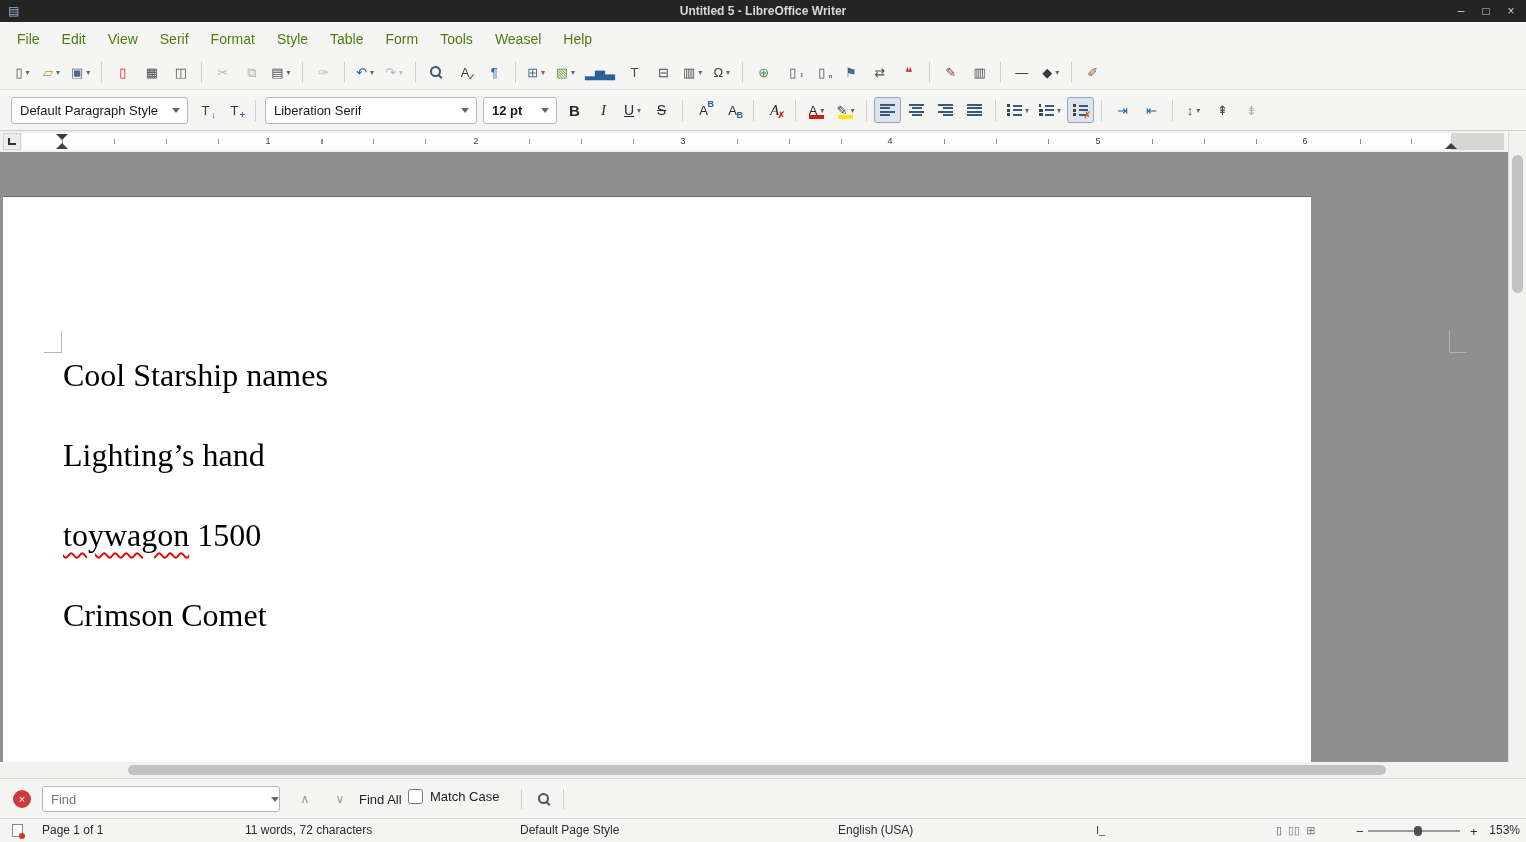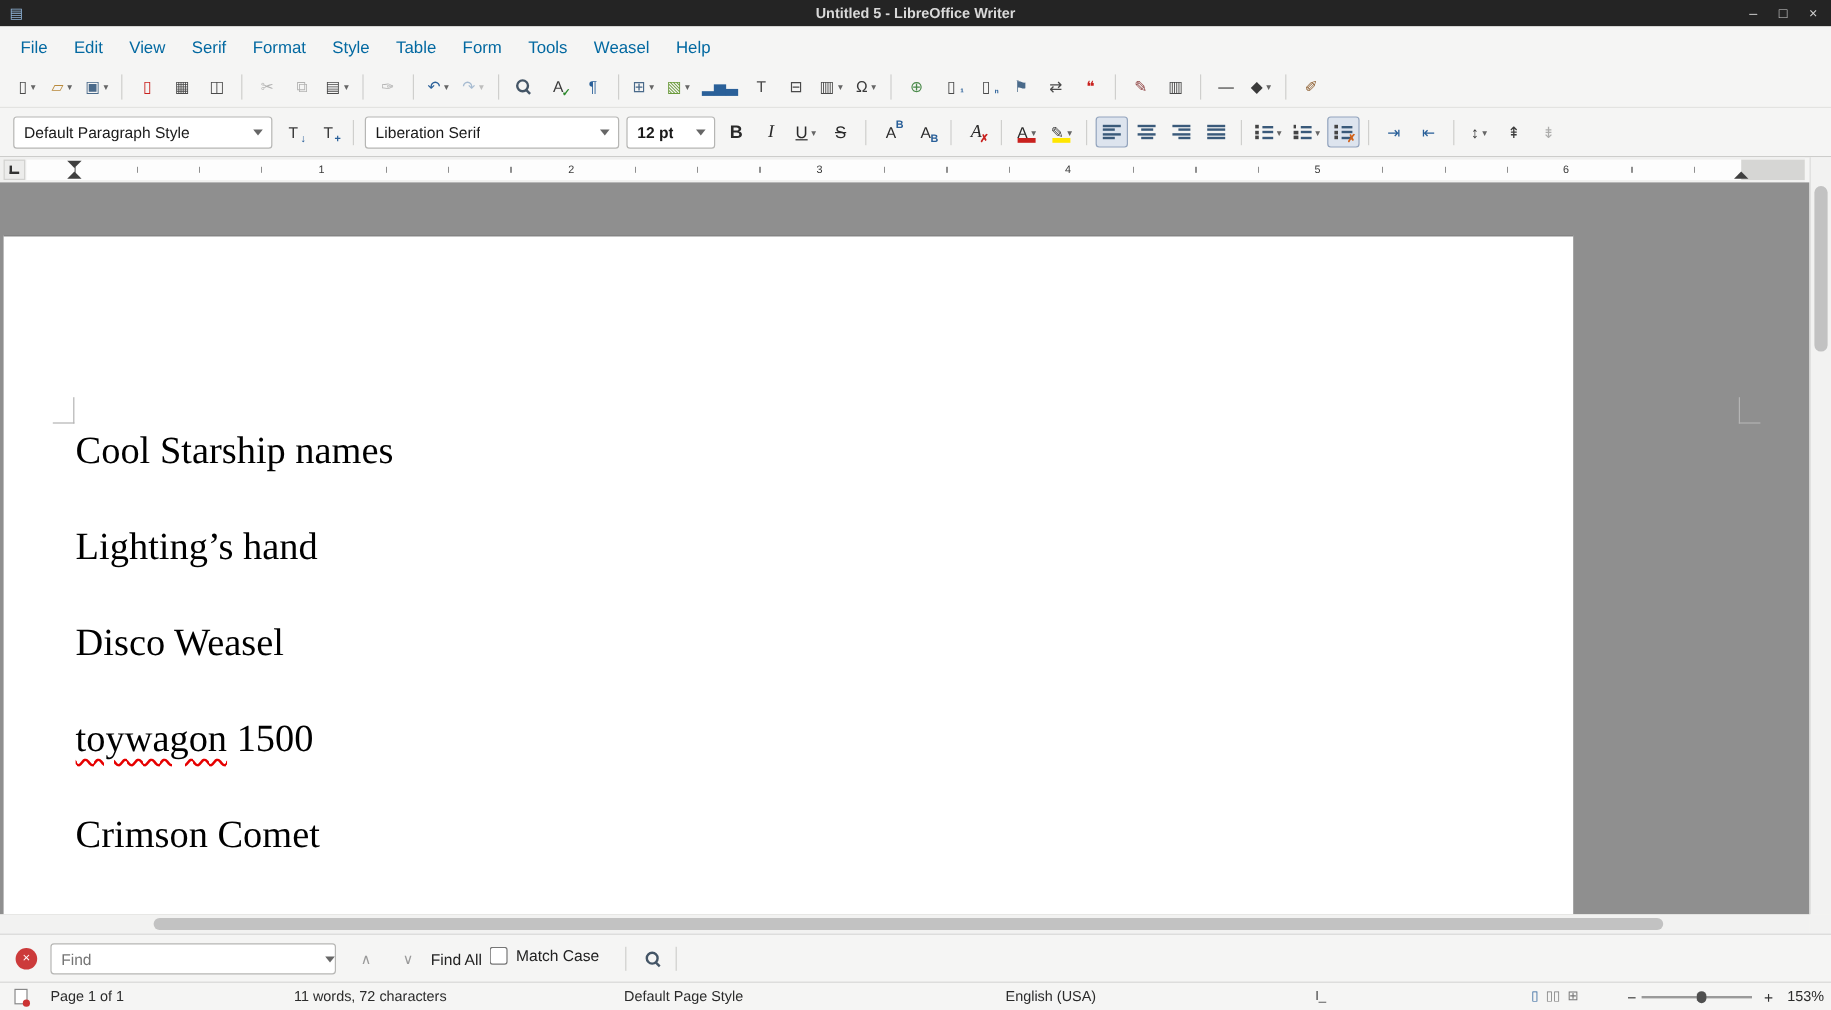--- a/index.html
+++ b/index.html
@@ -12,21 +12,21 @@
   .tb-title { position:absolute; left:0; right:0; top:0; line-height:22px; text-align:center;
               font-size:12px; font-weight:bold; color:#d9d9d9; }
   .app-icon { position:absolute; left:8px; top:4px; font-size:12px; line-height:14px; color:#8fb4d8; }
   .win-controls { position:absolute; right:8px; top:0; height:22px; display:flex; gap:11px;
                   align-items:center; font-size:12px; color:#cfcfcf; }
   .win-btn { width:14px; text-align:center; background:none; border:0; color:inherit; font-size:12px; padding:0; }
 
   
   .menubar { position:absolute; top:22px; left:0; right:0; height:33px; display:flex;
              align-items:center; padding-left:6px; background:#f5f5f4; }
-  .menu-item { padding:6px 11px; background:none; border:0; font-family:inherit; font-size:14px; color:#0369a1; }
+  .menu-item { padding:6px 11px; background:none; border:0; font-family:inherit; font-size:14px; color:#4d7c0f; }
 
   
   .toolbar { position:absolute; left:0; right:0; display:flex; align-items:center;
              background:#f5f5f4; padding-left:8px; }
   #toolbar-standard   { top:55px; height:35px; border-bottom:1px solid #e3e3e1; }
   #toolbar-formatting { top:90px; height:41px; border-bottom:1px solid #cdcdcb; }
 
   .tb-btn { position:relative; display:inline-flex; align-items:center; justify-content:center;
             min-width:27px; height:26px; margin:0 1px; background:transparent;
             border:1px solid transparent; border-radius:3px; font-size:13px; padding:0 3px;
@@ -43,21 +43,21 @@
   .g-bold { font-weight:800; font-size:15px; }
   .g-italic { font-style:italic; font-family:"Liberation Serif", serif; font-size:15px; }
   .g-underline { text-decoration:underline; font-size:14px; }
   .g-strike { text-decoration:line-through; font-size:14px; }
 
   .combo { display:inline-flex; align-items:center; justify-content:space-between; height:27px;
            background:#fff; border:1px solid #b6b6b4; border-radius:3px; margin:0 3px;
            padding:0 7px 0 8px; font-size:13px; color:#1a1a1a; flex:none; }
   .combo-arrow { width:0; height:0; border-left:4px solid transparent; border-right:4px solid transparent;
                  border-top:5px solid #666; margin-left:8px; flex:none; }
-  [data-name="paragraph-style-combo"] { width:216px; }
+  [data-name="paragraph-style-combo"] { width:177px; }
   [data-name="font-name-combo"] { width:212px; }
   [data-name="font-size-combo"] { width:74px;font-weight:bold; }
   .combo-value { white-space:nowrap; overflow:hidden; }
 
   
   .ic-al-left, .ic-al-center, .ic-al-right, .ic-al-just, .ic-ul, .ic-ol { width:15px; height:12px; }
   .ic-al-left { background:
       linear-gradient(#3a5a7a,#3a5a7a) 0 0/15px 2px no-repeat,
       linear-gradient(#3a5a7a,#3a5a7a) 0 3.4px/10px 2px no-repeat,
       linear-gradient(#3a5a7a,#3a5a7a) 0 6.8px/15px 2px no-repeat,
@@ -440,21 +440,20 @@
     </div>
   </div>
 
   <div class="doc-area" data-name="document-area">
     <div class="page" data-name="page">
       <div class="margin-mark-left" data-name="margin-corner-left"></div>
       <div class="margin-mark-right" data-name="margin-corner-right"></div>
       <div class="doc-text" data-name="document-text">
           <p class="doc-par" data-name="paragraph"><span data-name="text-run">Cool Starship names</span></p>
           <p class="doc-par" data-name="paragraph"><span data-name="text-run">Lighting’s hand</span></p>
-          <p class="doc-par" data-name="paragraph"><span data-name="text-run">Disco Weasel</span></p>
           <p class="doc-par" data-name="paragraph"><span class="misspelled" data-name="misspelled-word">toywagon</span><span data-name="text-run"> 1500</span></p>
           <p class="doc-par" data-name="paragraph"><span data-name="text-run">Crimson Comet</span></p>
         </div>
     </div>
   </div>
 
   <div class="vscroll" data-name="vertical-scrollbar">
     <div class="vthumb" data-name="vertical-scrollbar-thumb"></div>
   </div>
   <div class="hscroll" data-name="horizontal-scrollbar">

